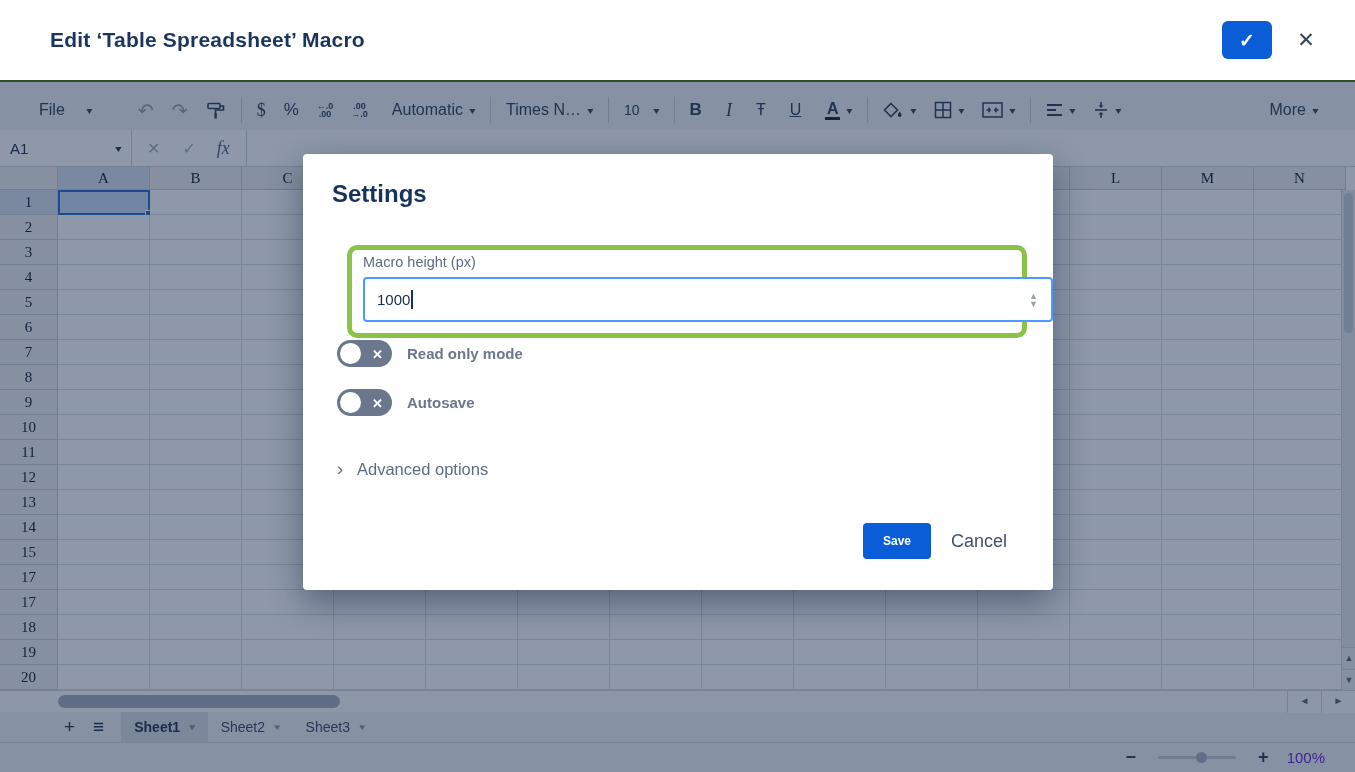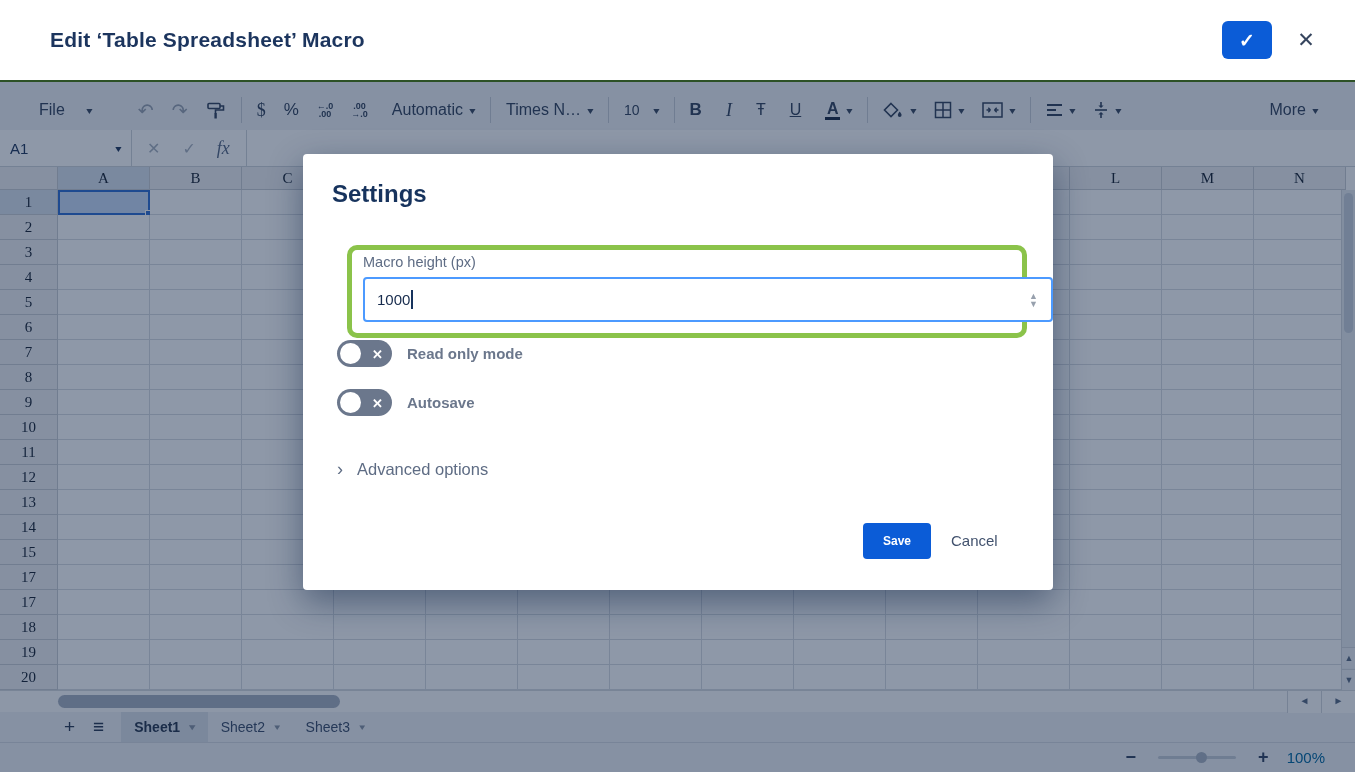--- a/index.html
+++ b/index.html
@@ -83,21 +83,21 @@
   .sheettab { display:flex; align-items:center; padding:0 13px; font-size:14px; color:#3e4f6b; cursor:pointer; }
   .sheettab.active { background:#dde2e9; color:#2a3950;font-weight:bold; }
   .tabchev { font-size:9px; color:#8a94a4; margin-left:10px; transform:scaleX(1.3); }
 
   
   .statusbar { height:30px; flex:none; background:#f1f3f6; border-top:1px solid #d6dbe2;
                display:flex; align-items:center; justify-content:flex-end; padding-right:30px; }
   .zoomout,.zoomin { font-size:18px; color:#344563; padding:0 8px; cursor:pointer; font-weight:700; }
   .zoomtrack { width:78px; height:3px; background:#c6cdd7; border-radius:2px; margin:0 14px; position:relative; cursor:pointer; }
   .zoomdot { position:absolute; left:38px; top:-4px; width:11px; height:11px; border-radius:50%; background:#aab4c2; cursor:grab; }
-  .zoomlabel { font-size:15px; color:#0369a1; margin-left:10px; }
+  .zoomlabel { font-size:15px; color:#6d28d9; margin-left:10px; }
 
   
   .blanket { position:absolute; top:80px; left:0; right:0; bottom:0; background:rgba(9,30,66,0.46); z-index:50; }
   .modal { position:absolute; left:303px; top:154px; width:750px; height:436px; background:#fff; border-radius:4px;
            box-shadow:0 12px 34px rgba(9,30,66,0.45); z-index:60; }
   .modal-title { position:absolute; left:29px; top:26px; font-size:24px; font-weight:700; color:#17335d; }
   .field-group { position:absolute; left:13px; top:91px; width:680px; height:93px; border:5px solid #8bc34a;
                  border-radius:10px; padding:4px 11px;margin-left:31px; }
   .field-label { font-size:14.5px; color:#5e6c84; font-weight:400; }
   .num-input { margin-top:7px; width:690px; height:45px; border:2px solid #4C9AFF; border-radius:4px; background:#fff;
@@ -110,21 +110,21 @@
   .toggle { width:55px; height:27px; border-radius:14px; background:#6B778C; position:relative; cursor:pointer; flex:none; }
   .knob { position:absolute; left:3px; top:3px; width:21px; height:21px; border-radius:50%; background:#fff; }
   .toggle-x { position:absolute; right:9px; top:50%; transform:translateY(-50%); color:#fff; font-size:13px; font-weight:700; }
   .toggle-label { margin-left:15px; font-size:15px; font-weight:600; color:#6b778c; }
   .advanced { position:absolute; left:34px; top:305px; display:flex; align-items:center; cursor:pointer; color:#5e6c84; }
   .adv-chev { font-size:18px; margin-right:14px; color:#5e6c84; }
   .adv-label { font-size:16.5px; }
   .save-btn { position:absolute; left:560px; top:369px; width:68px; height:36px; border:none; border-radius:4px;
               background:#0B5CD7; color:#fff; font-size:12px; font-weight:700; cursor:pointer; font-family:"Liberation Sans",sans-serif; }
   .cancel-btn { position:absolute; left:648px; top:369px; height:36px; line-height:36px; background:transparent; border:none;
-                color:#42526e; font-size:15px; cursor:pointer; font-family:"Liberation Sans",sans-serif; }
+                color:#42526e; font-size:18px; cursor:pointer; font-family:"Liberation Sans",sans-serif; }
 
   svg { display:block; }
 </style>
 </head>
 <body>
 
 <div class="page">
 
   <div class="titlebar">
     <div class="title">Edit ‘Table Spreadsheet’ Macro</div>

